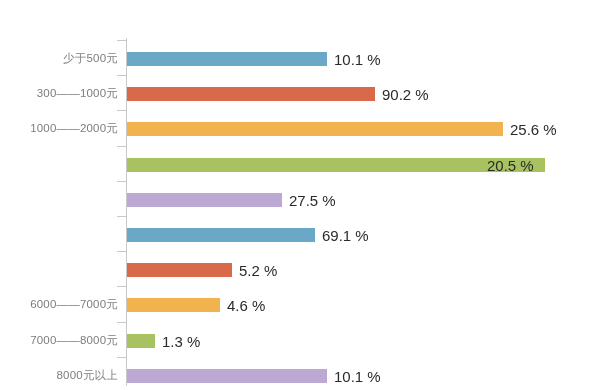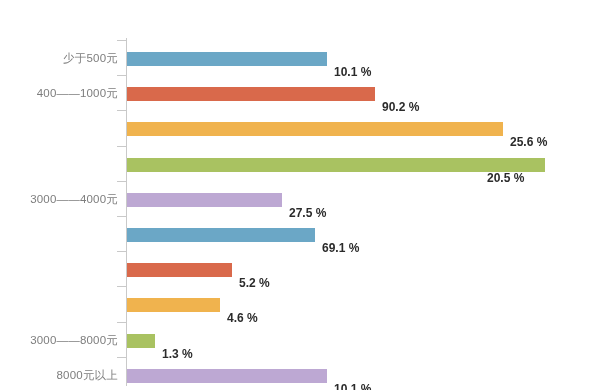--- a/index.html
+++ b/index.html
@@ -63,25 +63,24 @@
     position: absolute;
     left: 127px;
     top: 0;
     height: 14px;
   }
   .bar-value {
     position: absolute;
     top: 50%;
     transform: translateY(-50%);
     white-space: nowrap;
-    font-size: 12px;
-    font-weight: bold;
+    font-size: 15px;
+    font-weight: normal;
     color: #2b2b2b;
     line-height: 1;
-    margin-top: 13px;
   }
 </style>
 </head>
 <body>
 
 <div id="chart-root">
   <div id="plot-area">
     <div id="axis-line"></div>
     <div id="ticks">
         <div class="axis-tick" style="top: 28px;"></div>
@@ -96,51 +95,52 @@
         <div class="axis-tick" style="top: 345px;"></div>
         <div class="axis-tick" style="top: 379px;"></div>
       </div>
     <div id="rows">
         <div class="bar-row" style="top: 40px;">
           <div class="bar-label">少于500元</div>
           <div class="bar" style="width: 200px; background: rgb(107, 167, 198);"></div>
           <div class="bar-value" style="left: 334px;">10.1 %</div>
         </div>
         <div class="bar-row" style="top: 75.2px;">
-          <div class="bar-label">400——1000元</div>
+          <div class="bar-label">300——1000元</div>
           <div class="bar" style="width: 248px; background: rgb(217, 105, 75);"></div>
           <div class="bar-value" style="left: 382px;">90.2 %</div>
         </div>
         <div class="bar-row" style="top: 110.4px;">
+          <div class="bar-label">1000——2000元</div>
           <div class="bar" style="width: 376px; background: rgb(240, 179, 78);"></div>
           <div class="bar-value" style="left: 510px;">25.6 %</div>
         </div>
         <div class="bar-row" style="top: 145.6px;">
           <div class="bar" style="width: 418px; background: rgb(169, 194, 97);"></div>
           <div class="bar-value" style="left: 487px;">20.5 %</div>
         </div>
         <div class="bar-row" style="top: 180.8px;">
-          <div class="bar-label">3000——4000元</div>
           <div class="bar" style="width: 155px; background: rgb(189, 168, 211);"></div>
           <div class="bar-value" style="left: 289px;">27.5 %</div>
         </div>
         <div class="bar-row" style="top: 216px;">
           <div class="bar" style="width: 188px; background: rgb(107, 167, 198);"></div>
           <div class="bar-value" style="left: 322px;">69.1 %</div>
         </div>
         <div class="bar-row" style="top: 251.2px;">
           <div class="bar" style="width: 105px; background: rgb(217, 105, 75);"></div>
           <div class="bar-value" style="left: 239px;">5.2 %</div>
         </div>
         <div class="bar-row" style="top: 286.4px;">
+          <div class="bar-label">6000——7000元</div>
           <div class="bar" style="width: 93px; background: rgb(240, 179, 78);"></div>
           <div class="bar-value" style="left: 227px;">4.6 %</div>
         </div>
         <div class="bar-row" style="top: 321.6px;">
-          <div class="bar-label">3000——8000元</div>
+          <div class="bar-label">7000——8000元</div>
           <div class="bar" style="width: 28px; background: rgb(169, 194, 97);"></div>
           <div class="bar-value" style="left: 162px;">1.3 %</div>
         </div>
         <div class="bar-row" style="top: 356.8px;">
           <div class="bar-label">8000元以上</div>
           <div class="bar" style="width: 200px; background: rgb(189, 168, 211);"></div>
           <div class="bar-value" style="left: 334px;">10.1 %</div>
         </div>
       </div>
   </div>

